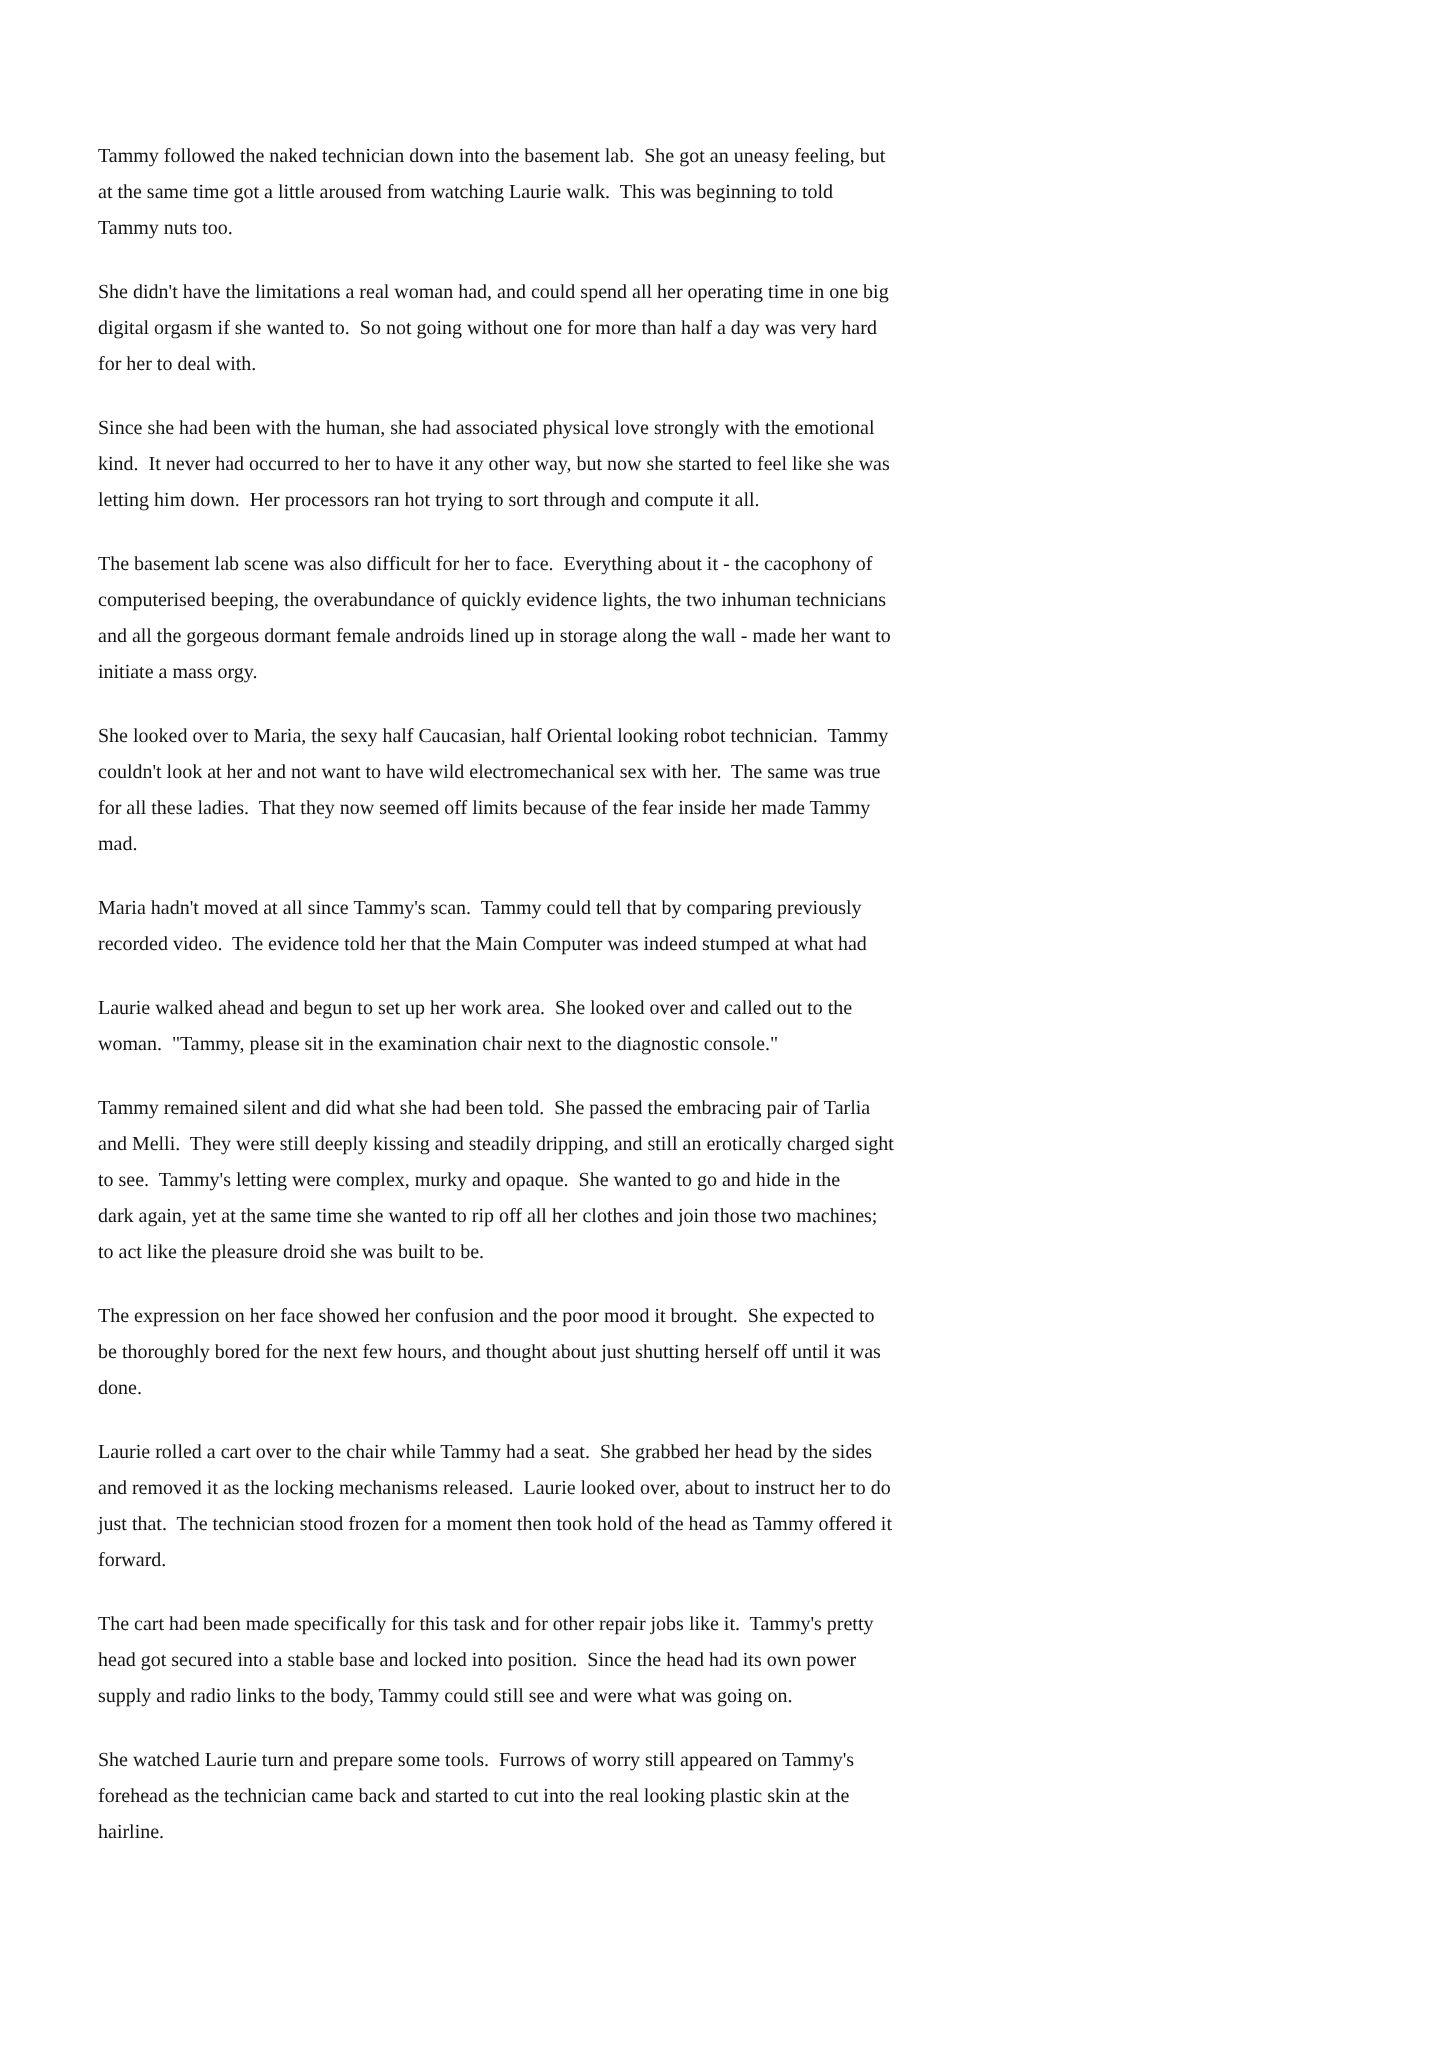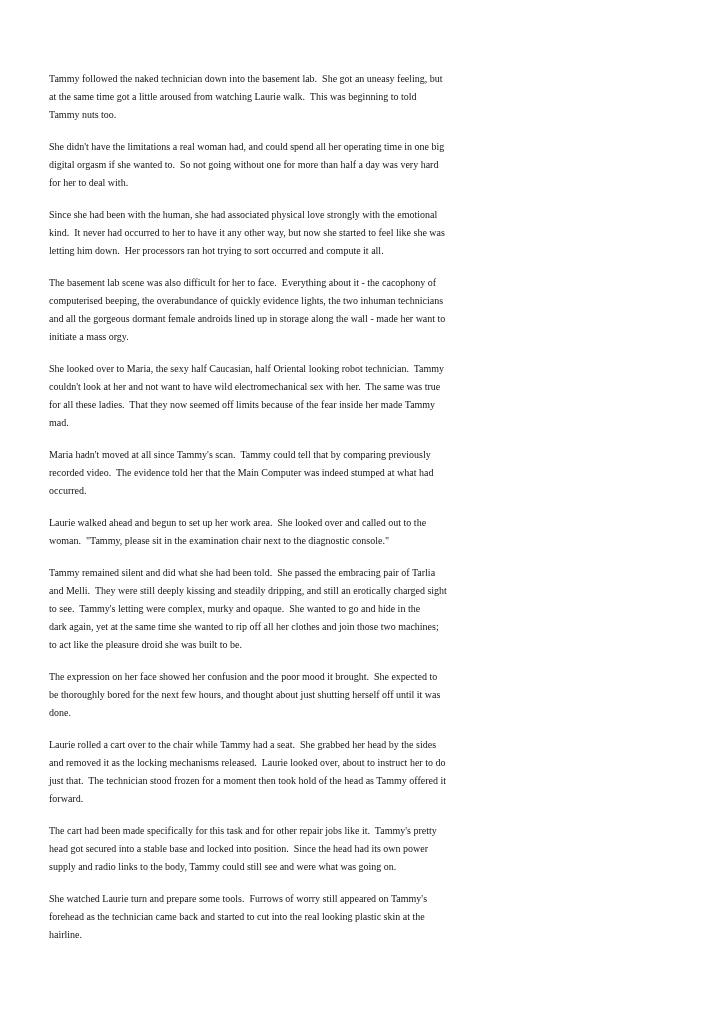--- a/index.html
+++ b/index.html
@@ -45,38 +45,37 @@
         <div class="line">Tammy nuts too.</div>
       </div>
       <div class="para">
         <div class="line">She didn't have the limitations a real woman had, and could spend all her operating time in one big</div>
         <div class="line">digital orgasm if she wanted to.  So not going without one for more than half a day was very hard</div>
         <div class="line">for her to deal with.</div>
       </div>
       <div class="para">
         <div class="line">Since she had been with the human, she had associated physical love strongly with the emotional</div>
         <div class="line">kind.  It never had occurred to her to have it any other way, but now she started to feel like she was</div>
-        <div class="line">letting him down.  Her processors ran hot trying to sort occurred and compute it all.</div>
+        <div class="line">letting him down.  Her processors ran hot trying to sort through and compute it all.</div>
       </div>
       <div class="para">
         <div class="line">The basement lab scene was also difficult for her to face.  Everything about it - the cacophony of</div>
         <div class="line">computerised beeping, the overabundance of quickly evidence lights, the two inhuman technicians</div>
         <div class="line">and all the gorgeous dormant female androids lined up in storage along the wall - made her want to</div>
         <div class="line">initiate a mass orgy.</div>
       </div>
       <div class="para">
         <div class="line">She looked over to Maria, the sexy half Caucasian, half Oriental looking robot technician.  Tammy</div>
         <div class="line">couldn't look at her and not want to have wild electromechanical sex with her.  The same was true</div>
         <div class="line">for all these ladies.  That they now seemed off limits because of the fear inside her made Tammy</div>
         <div class="line">mad.</div>
       </div>
       <div class="para">
         <div class="line">Maria hadn't moved at all since Tammy's scan.  Tammy could tell that by comparing previously</div>
         <div class="line">recorded video.  The evidence told her that the Main Computer was indeed stumped at what had</div>
-        <div class="line">occurred.</div>
       </div>
       <div class="para">
         <div class="line">Laurie walked ahead and begun to set up her work area.  She looked over and called out to the</div>
         <div class="line">woman.  "Tammy, please sit in the examination chair next to the diagnostic console."</div>
       </div>
       <div class="para">
         <div class="line">Tammy remained silent and did what she had been told.  She passed the embracing pair of Tarlia</div>
         <div class="line">and Melli.  They were still deeply kissing and steadily dripping, and still an erotically charged sight</div>
         <div class="line">to see.  Tammy's letting were complex, murky and opaque.  She wanted to go and hide in the</div>
         <div class="line">dark again, yet at the same time she wanted to rip off all her clothes and join those two machines;</div>

